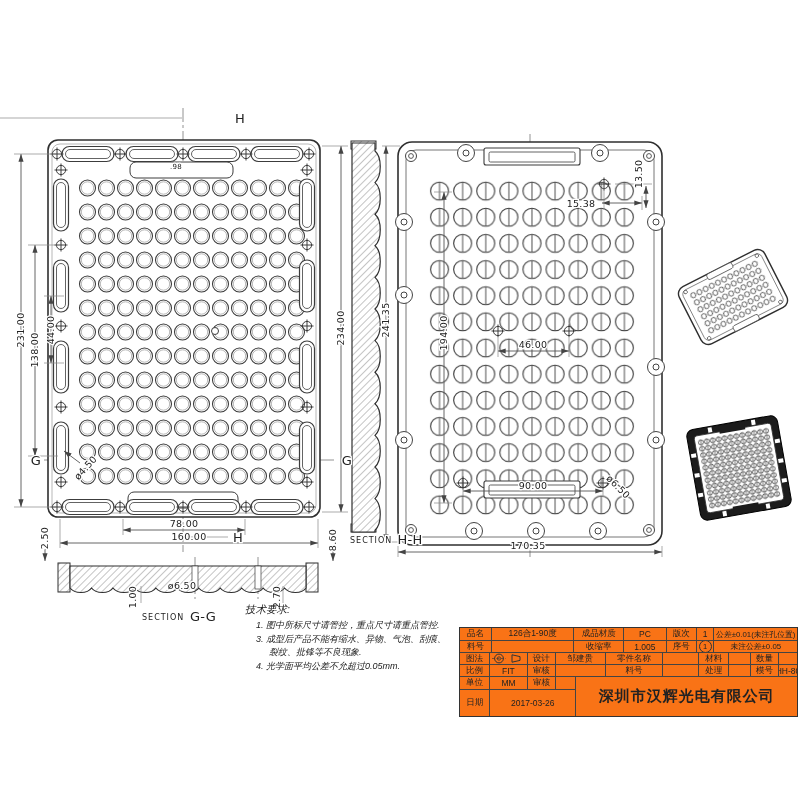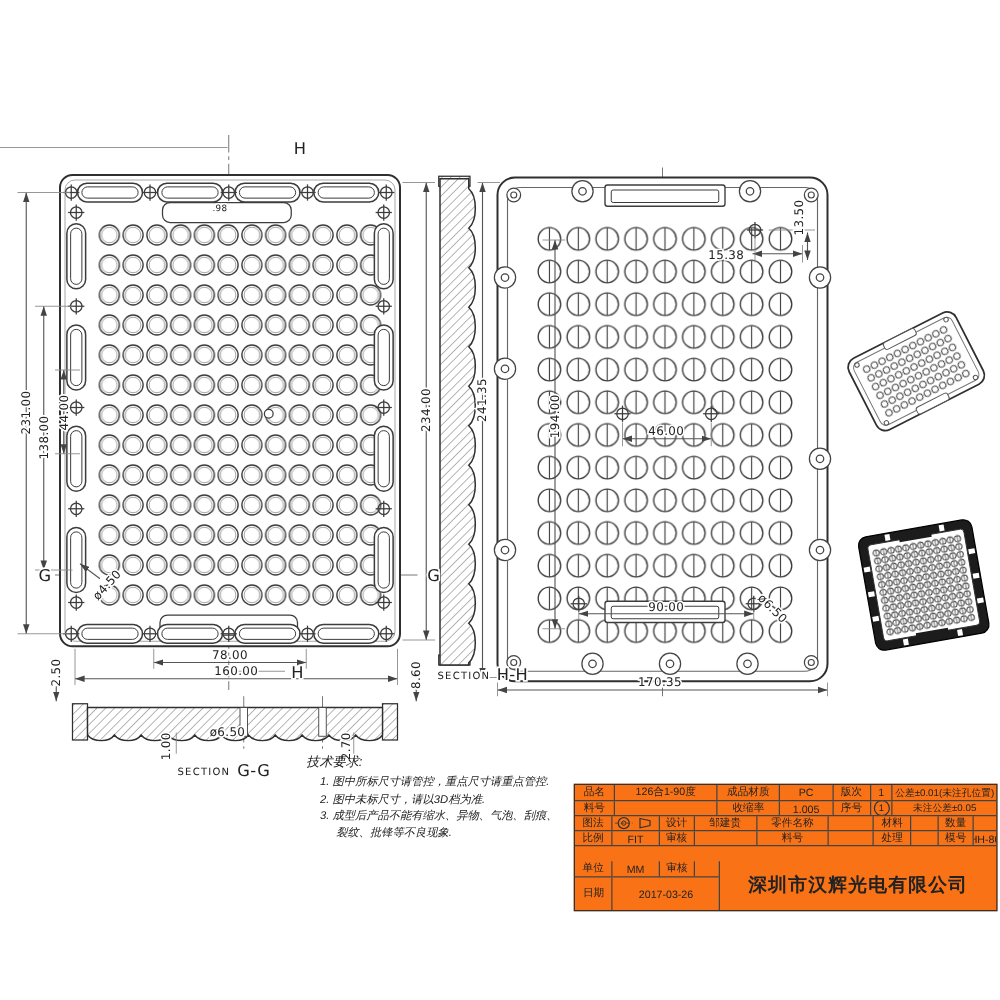--- a/index.html
+++ b/index.html
@@ -21,21 +21,21 @@
   .tech .t-item{font-size:9px;line-height:13.5px;padding-left:13px;text-indent:-13px;margin-left:11px;}
   
   .tblock{position:absolute;left:459px;top:627px;width:339px;border:1.2px solid #333;
           box-sizing:border-box;background:#f97316;font-size:8.5px;}
   .tb-row{display:flex;border-bottom:1px solid #444;box-sizing:border-box;}
   .tb-row:last-child{border-bottom:none;justify-content:flex-end;}
   .tb-c{box-sizing:border-box;border-right:1px solid #444;overflow:hidden;white-space:nowrap;
         text-align:center;display:flex;align-items:center;justify-content:center;}
   .tb-c:last-child{border-right:none;}
   .sm{font-size:7.8px;}
-  .bottomwrap{display:flex;margin-top:12px;}
+  .bottomwrap{display:flex;}
   .leftcol{width:117px;box-sizing:border-box;border-right:1px solid #444;}
   .company{width:222px;display:flex;align-items:center;justify-content:center;
            font-family:"Liberation Serif",serif;font-size:15px;font-weight:700;
            letter-spacing:1px;white-space:nowrap;}
   .circ{display:inline-block;width:11px;height:11px;line-height:11px;border:1px solid #333;
         border-radius:50%;font-size:7.5px;text-align:center;}
 </style>
 </head>
 <body>
 
@@ -310,22 +310,22 @@
     <text class="secbig" x="203" y="621" text-anchor="middle">G-G</text>
     <text class="seclab" x="350" y="543">SECTION</text>
     <text class="secbig" x="410" y="544" text-anchor="middle">H-H</text>
   </g>
 </svg>
 
 
 <div class="tech">
   <div class="t-title">技术要求:</div>
   <div class="t-item">1. 图中所标尺寸请管控，重点尺寸请重点管控.</div>
-  <div class="t-item">2. 图中未标尺寸，请以3D档为准.</div>
   <div class="t-item">3. 成型后产品不能有缩水、异物、气泡、刮痕、裂纹、批锋等不良现象.</div>
+  <div class="t-item">4. 光学面平均公差不允超过0.05mm.</div>
 </div>
 
 
 <div class="tblock">
   <div class="tb-row" style="height:13px">
     <div class="tb-c" style="width:32px">品名</div>
     <div class="tb-c" style="width:83px">126合1-90度</div>
     <div class="tb-c" style="width:50px">成品材质</div>
     <div class="tb-c" style="width:43px">PC</div>
     <div class="tb-c" style="width:30px">版次</div>

